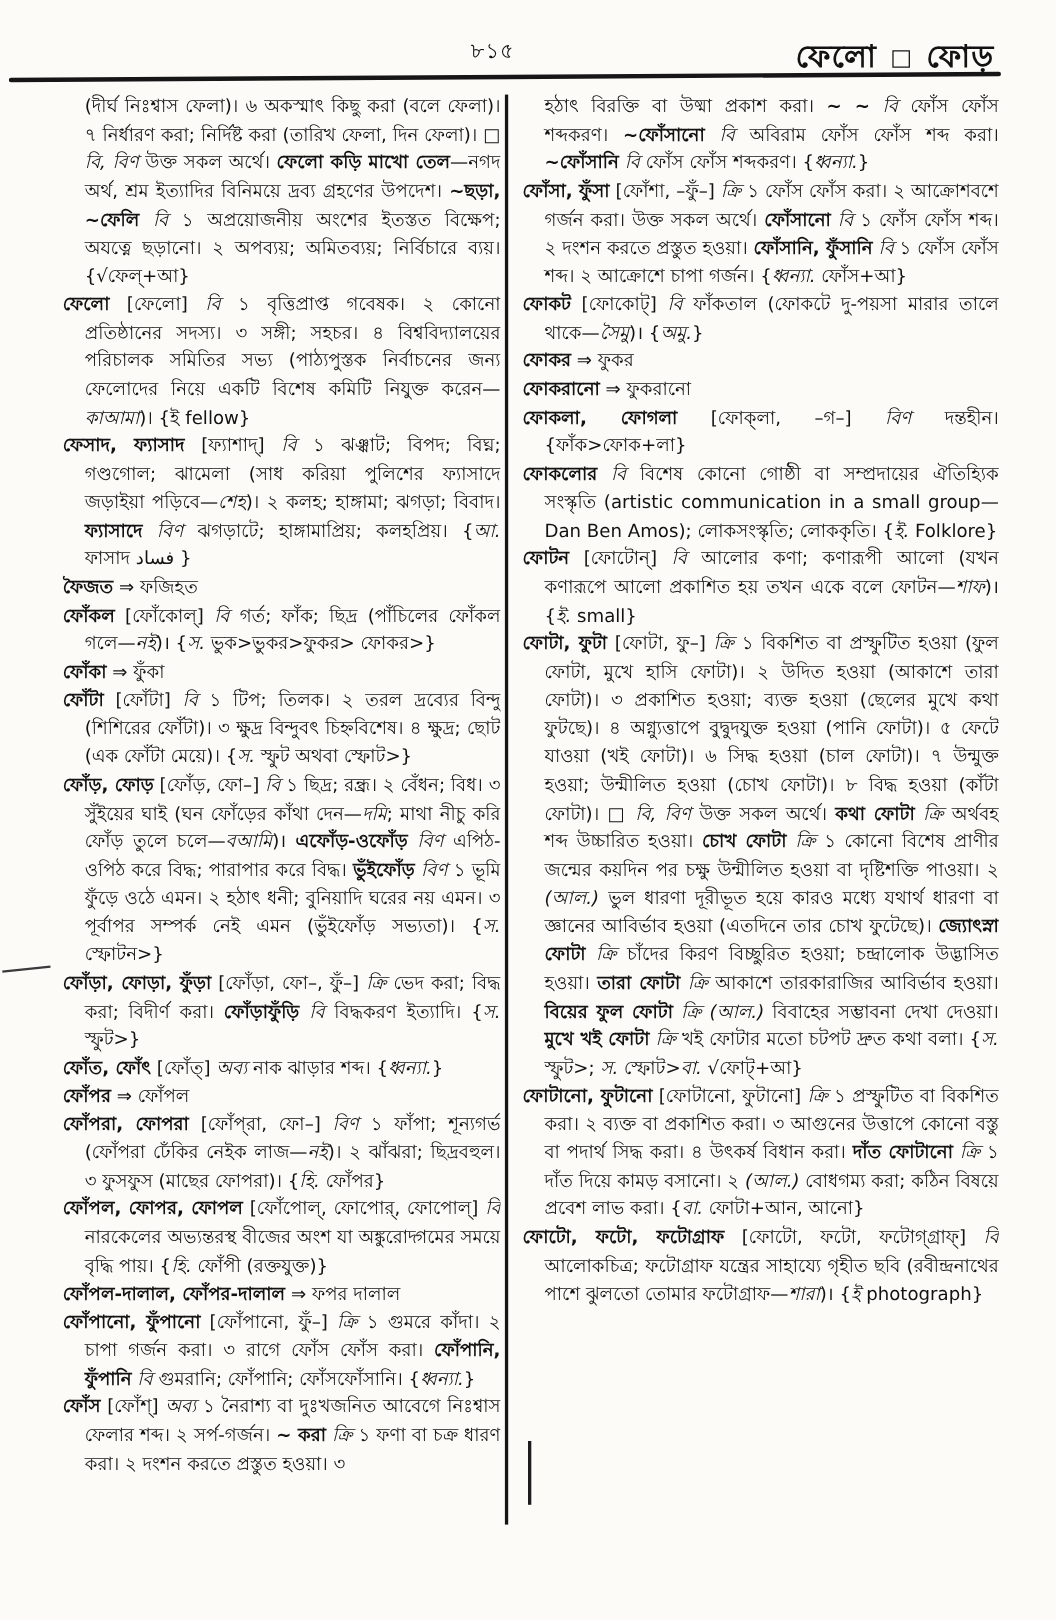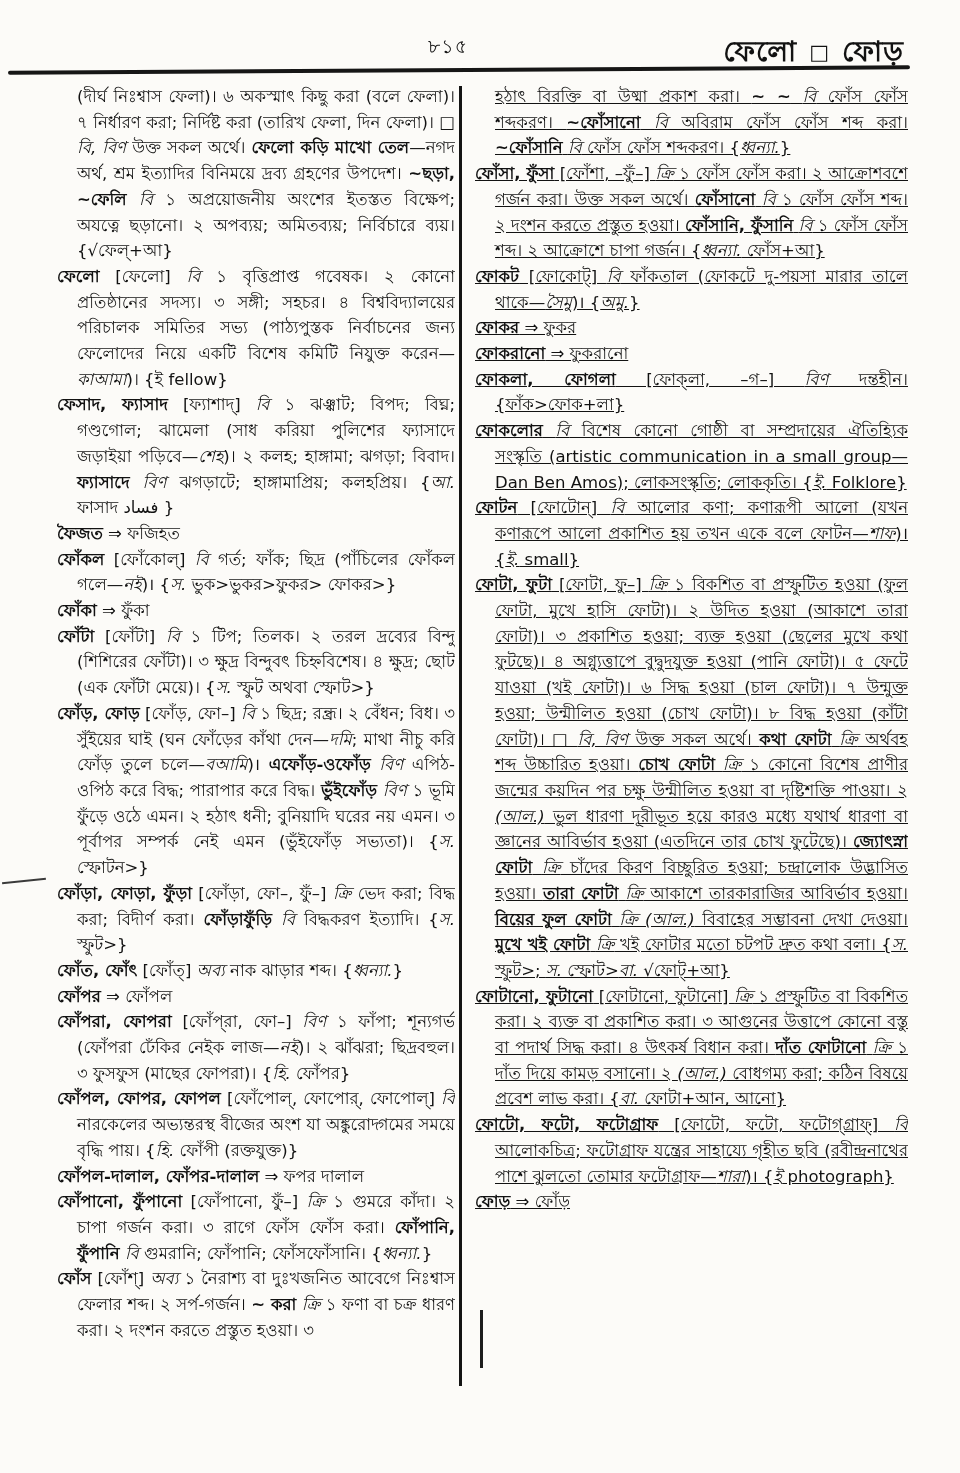--- a/index.html
+++ b/index.html
@@ -37,21 +37,21 @@
     position:absolute;top:84px;left:57px;width:851px;height:1312px;
     display:flex;
     justify-content:space-between;
   }
   .col{
     font-size:16.5px;line-height:25.7px;text-align:justify;
     height:1312px;overflow:hidden;
   }
   .col-left{width:398px;}
   .col-divider{width:3px;background:#141414;margin:2px 7px 10px 4px;}
-  .col-right{width:433px;padding-left:6px;text-decoration:underline;}
+  .col-right{width:433px;padding-left:6px;}
   .entry{padding-left:20px;text-indent:-20px;}
   .entry.cont{text-indent:0;}
   .b{font-weight:bold;}
   .i{font-style:italic;}
   
   .artifact-dash{
     position:absolute;left:2px;top:880px;width:44px;height:2px;
     background:#3a3a3a;transform:rotate(-6deg);
   }
   .artifact-tick{
@@ -98,20 +98,19 @@
         <div class="entry"><span class="b">ফোঁসা, ফুঁসা</span><span> [ফোঁশা, –ফুঁ–] </span><span class="i">ক্রি</span><span> ১ ফোঁস ফোঁস করা। ২ আক্রোশবশে গর্জন করা। উক্ত সকল অর্থে। </span><span class="b">ফোঁসানো</span><span> </span><span class="i">বি</span><span> ১ ফোঁস ফোঁস শব্দ। ২ দংশন করতে প্রস্তুত হওয়া। </span><span class="b">ফোঁসানি, ফুঁসানি</span><span> </span><span class="i">বি</span><span> ১ ফোঁস ফোঁস শব্দ। ২ আক্রোশে চাপা গর্জন। {</span><span class="i">ধ্বন্যা.</span><span> ফোঁস+আ}</span></div>
         <div class="entry"><span class="b">ফোকট</span><span> [ফোকোট্] </span><span class="i">বি</span><span> ফাঁকতাল (ফোকটে দু-পয়সা মারার তালে থাকে—</span><span class="i">সৈমু</span><span>)। {</span><span class="i">অমু.</span><span>}</span></div>
         <div class="entry"><span class="b">ফোকর</span><span> ⇒ ফুকর</span></div>
         <div class="entry"><span class="b">ফোকরানো</span><span> ⇒ ফুকরানো</span></div>
         <div class="entry"><span class="b">ফোকলা, ফোগলা</span><span> [ফোক্‌লা, –গ–] </span><span class="i">বিণ</span><span> দন্তহীন। {ফাঁক&gt;ফোক+লা}</span></div>
         <div class="entry"><span class="b">ফোকলোর</span><span> </span><span class="i">বি</span><span> বিশেষ কোনো গোষ্ঠী বা সম্প্রদায়ের ঐতিহ্যিক সংস্কৃতি (artistic communication in a small group—Dan Ben Amos); লোকসংস্কৃতি; লোককৃতি। {</span><span class="i">ই.</span><span> Folklore}</span></div>
         <div class="entry"><span class="b">ফোটন</span><span> [ফোটোন্] </span><span class="i">বি</span><span> আলোর কণা; কণারূপী আলো (যখন কণারূপে আলো প্রকাশিত হয় তখন একে বলে ফোটন—</span><span class="i">শাফ</span><span>)। {</span><span class="i">ই.</span><span> small}</span></div>
         <div class="entry"><span class="b">ফোটা, ফুটা</span><span> [ফোটা, ফু–] </span><span class="i">ক্রি</span><span> ১ বিকশিত বা প্রস্ফুটিত হওয়া (ফুল ফোটা, মুখে হাসি ফোটা)। ২ উদিত হওয়া (আকাশে তারা ফোটা)। ৩ প্রকাশিত হওয়া; ব্যক্ত হওয়া (ছেলের মুখে কথা ফুটছে)। ৪ অগ্ন্যুত্তাপে বুদ্বুদযুক্ত হওয়া (পানি ফোটা)। ৫ ফেটে যাওয়া (খই ফোটা)। ৬ সিদ্ধ হওয়া (চাল ফোটা)। ৭ উন্মুক্ত হওয়া; উন্মীলিত হওয়া (চোখ ফোটা)। ৮ বিদ্ধ হওয়া (কাঁটা ফোটা)। □ </span><span class="i">বি, বিণ</span><span> উক্ত সকল অর্থে। </span><span class="b">কথা ফোটা</span><span> </span><span class="i">ক্রি</span><span> অর্থবহ শব্দ উচ্চারিত হওয়া। </span><span class="b">চোখ ফোটা</span><span> </span><span class="i">ক্রি</span><span> ১ কোনো বিশেষ প্রাণীর জন্মের কয়দিন পর চক্ষু উন্মীলিত হওয়া বা দৃষ্টিশক্তি পাওয়া। ২ </span><span class="i">(আল.)</span><span> ভুল ধারণা দূরীভূত হয়ে কারও মধ্যে যথার্থ ধারণা বা জ্ঞানের আবির্ভাব হওয়া (এতদিনে তার চোখ ফুটেছে)। </span><span class="b">জ্যোৎস্না ফোটা</span><span> </span><span class="i">ক্রি</span><span> চাঁদের কিরণ বিচ্ছুরিত হওয়া; চন্দ্রালোক উদ্ভাসিত হওয়া। </span><span class="b">তারা ফোটা</span><span> </span><span class="i">ক্রি</span><span> আকাশে তারকারাজির আবির্ভাব হওয়া। </span><span class="b">বিয়ের ফুল ফোটা</span><span> </span><span class="i">ক্রি (আল.)</span><span> বিবাহের সম্ভাবনা দেখা দেওয়া। </span><span class="b">মুখে খই ফোটা</span><span> </span><span class="i">ক্রি</span><span> খই ফোটার মতো চটপট দ্রুত কথা বলা। {</span><span class="i">স.</span><span> স্ফুট&gt;; </span><span class="i">স.</span><span> স্ফোট&gt;</span><span class="i">বা.</span><span> √ফোট্+আ}</span></div>
         <div class="entry"><span class="b">ফোটানো, ফুটানো</span><span> [ফোটানো, ফুটানো] </span><span class="i">ক্রি</span><span> ১ প্রস্ফুটিত বা বিকশিত করা। ২ ব্যক্ত বা প্রকাশিত করা। ৩ আগুনের উত্তাপে কোনো বস্তু বা পদার্থ সিদ্ধ করা। ৪ উৎকর্ষ বিধান করা। </span><span class="b">দাঁত ফোটানো</span><span> </span><span class="i">ক্রি</span><span> ১ দাঁত দিয়ে কামড় বসানো। ২ </span><span class="i">(আল.)</span><span> বোধগম্য করা; কঠিন বিষয়ে প্রবেশ লাভ করা। {</span><span class="i">বা.</span><span> ফোটা+আন, আনো}</span></div>
         <div class="entry"><span class="b">ফোটো, ফটো, ফটোগ্রাফ</span><span> [ফোটো, ফটো, ফটোগ্‌গ্রাফ্] </span><span class="i">বি</span><span> আলোকচিত্র; ফটোগ্রাফ যন্ত্রের সাহায্যে গৃহীত ছবি (রবীন্দ্রনাথের পাশে ঝুলতো তোমার ফটোগ্রাফ—</span><span class="i">শারা</span><span>)। {</span><span class="i">ই</span><span> photograph}</span></div>
-        <div class="entry"><span class="b">ফোড়</span><span> ⇒ ফোঁড়</span></div>
       </div>
   </div>
 
   <div class="artifact-dash"></div>
   <div class="artifact-tick"></div>
 
 </div>
 
 </body></html>

